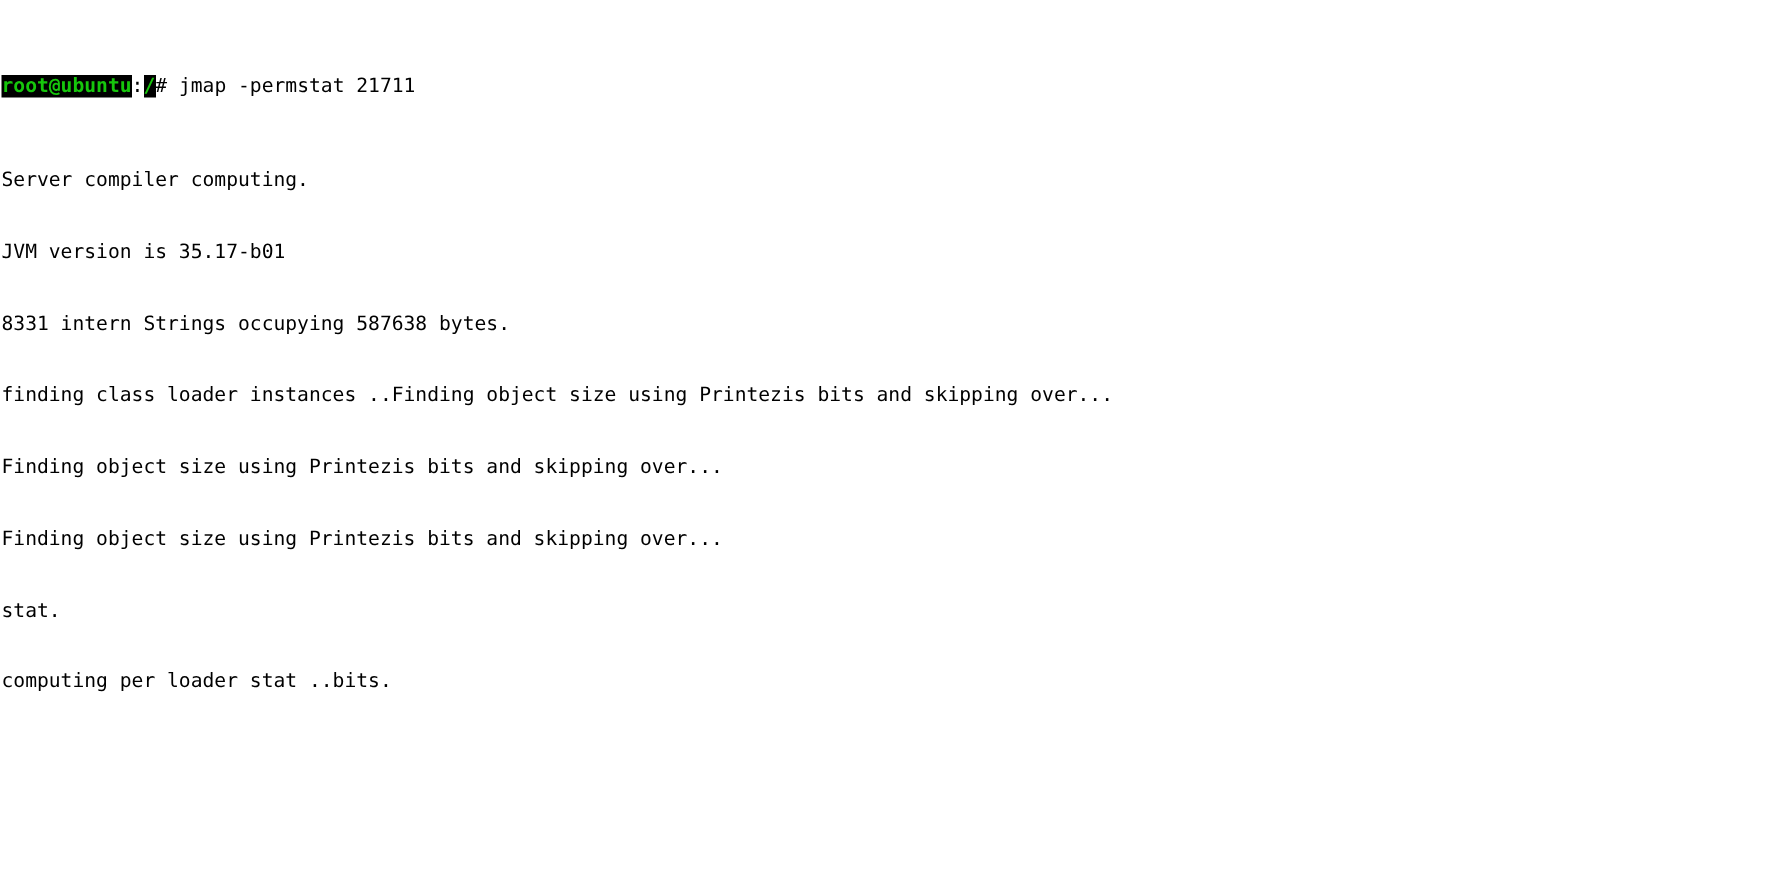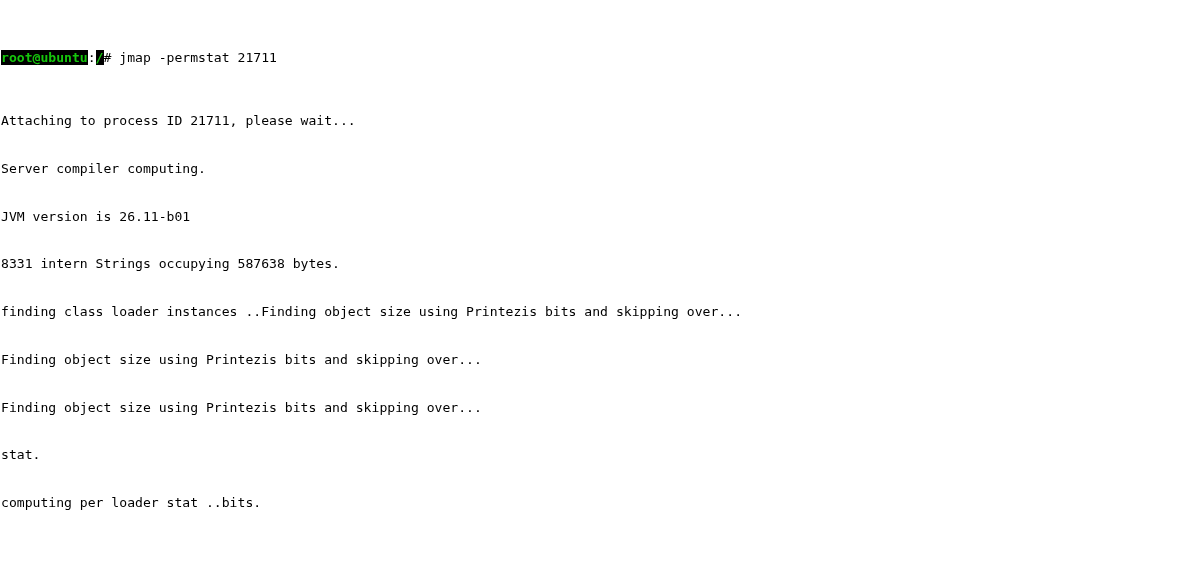--- a/index.html
+++ b/index.html
@@ -46,23 +46,22 @@
     color: #000000;
   }
 </style>
 </head>
 <body>
 
 <div id="terminal">
 
   <div class="line"><span class="prompt-user">root@ubuntu</span><span class="prompt-colon">:</span><span class="prompt-path">/</span><span class="prompt-hash">#</span><span class="cmd"> jmap -permstat 21711</span></div>
 
-  <div class="line">Attaching to process ID 21711, please wait...</div>
   <div class="line">Server compiler computing.</div>
-  <div class="line">JVM version is 26.11-b01</div>
+  <div class="line">JVM version is 35.17-b01</div>
   <div class="line">8331 intern Strings occupying 587638 bytes.</div>
   <div class="line">finding class loader instances ..Finding object size using Printezis bits and skipping over...</div>
   <div class="line">Finding object size using Printezis bits and skipping over...</div>
   <div class="line">Finding object size using Printezis bits and skipping over...</div>
   <div class="line">stat.</div>
   <div class="line">computing per loader stat ..bits.</div>
   
 
   
   

